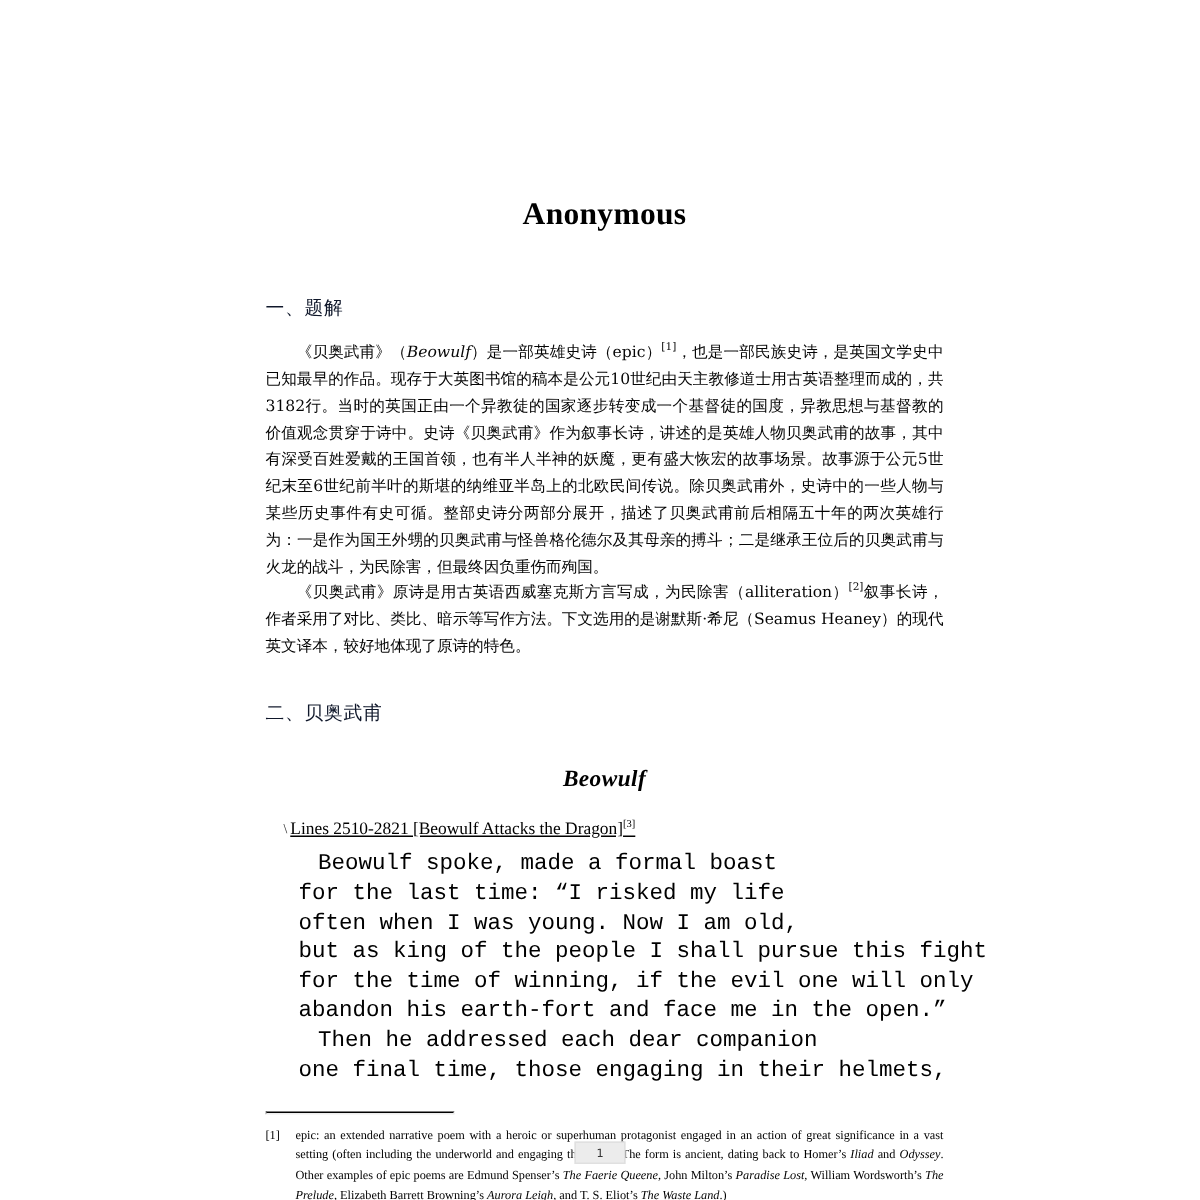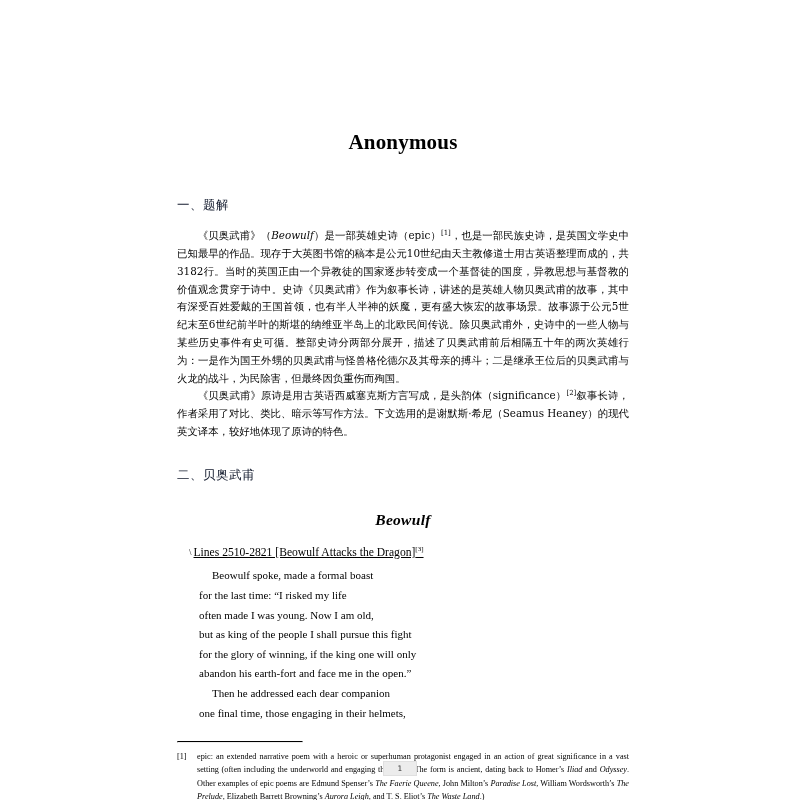--- a/index.html
+++ b/index.html
@@ -108,24 +108,25 @@
     padding-right: 2px;
     color: #222;
   }
 
   
   .poem-body {
     padding-left: 22px;
     padding-top: 6px;
   }
   .poem-line {
-    font-size: 11px;
+    font-size: 15px;
     line-height: 19.6px;
     margin: 0;
     white-space: pre;
+    font-family: Liberation Mono, monospace;
   }
   .poem-line.indent {
     padding-left: 13px;
   }
 
   
   .fn-rule {
     width: 124px;
     height: 0;
     border-top: 1px solid #000;
@@ -176,34 +177,34 @@
 
 <div class="page">
   <div class="content">
 
     <h1 class="doc-title">Anonymous</h1>
 
     <h2 class="section-heading sec1">一、题解</h2>
 
     <p class="cn-para first"><span>《贝奥武甫》（</span><i>Beowulf</i><span>）是一部英雄史诗（epic）</span><sup class="fn">[1]</sup><span>，也是一部民族史诗，是英国文学史中已知最早的作品。现存于大英图书馆的稿本是公元10世纪由天主教修道士用古英语整理而成的，共3182行。当时的英国正由一个异教徒的国家逐步转变成一个基督徒的国度，异教思想与基督教的价值观念贯穿于诗中。史诗《贝奥武甫》作为叙事长诗，讲述的是英雄人物贝奥武甫的故事，其中有深受百姓爱戴的王国首领，也有半人半神的妖魔，更有盛大恢宏的故事场景。故事源于公元5世纪末至6世纪前半叶的斯堪的纳维亚半岛上的北欧民间传说。除贝奥武甫外，史诗中的一些人物与某些历史事件有史可循。整部史诗分两部分展开，描述了贝奥武甫前后相隔五十年的两次英雄行为：一是作为国王外甥的贝奥武甫与怪兽格伦德尔及其母亲的搏斗；二是继承王位后的贝奥武甫与火龙的战斗，为民除害，但最终因负重伤而殉国。</span></p>
 
-    <p class="cn-para second"><span>《贝奥武甫》原诗是用古英语西威塞克斯方言写成，是头韵体（significance）</span><sup class="fn">[2]</sup><span>叙事长诗，作者采用了对比、类比、暗示等写作方法。下文选用的是谢默斯·希尼（Seamus Heaney）的现代英文译本，较好地体现了原诗的特色。</span></p>
+    <p class="cn-para second"><span>《贝奥武甫》原诗是用古英语西威塞克斯方言写成，为民除害（alliteration）</span><sup class="fn">[2]</sup><span>叙事长诗，作者采用了对比、类比、暗示等写作方法。下文选用的是谢默斯·希尼（Seamus Heaney）的现代英文译本，较好地体现了原诗的特色。</span></p>
 
     <h2 class="section-heading sec2">二、贝奥武甫</h2>
 
     <h3 class="poem-title">Beowulf</h3>
 
     <p class="poem-heading"><span class="slash-mark">\</span><span>Lines 2510-2821 [Beowulf Attacks the Dragon]</span><sup class="fn">[3]</sup></p>
 
     <div class="poem-body">
         <p class="poem-line indent">Beowulf spoke, made a formal boast</p>
         <p class="poem-line">for the last time: “I risked my life</p>
-        <p class="poem-line">often made I was young. Now I am old,</p>
+        <p class="poem-line">often when I was young. Now I am old,</p>
         <p class="poem-line">but as king of the people I shall pursue this fight</p>
-        <p class="poem-line">for the glory of winning, if the king one will only</p>
+        <p class="poem-line">for the time of winning, if the evil one will only</p>
         <p class="poem-line">abandon his earth-fort and face me in the open.”</p>
         <p class="poem-line indent">Then he addressed each dear companion</p>
         <p class="poem-line">one final time, those engaging in their helmets,</p>
       </div>
 
     <hr class="fn-rule">
 
     <div class="footnotes">
         <div class="fn-item">
           <span class="fn-num">[1]</span>

